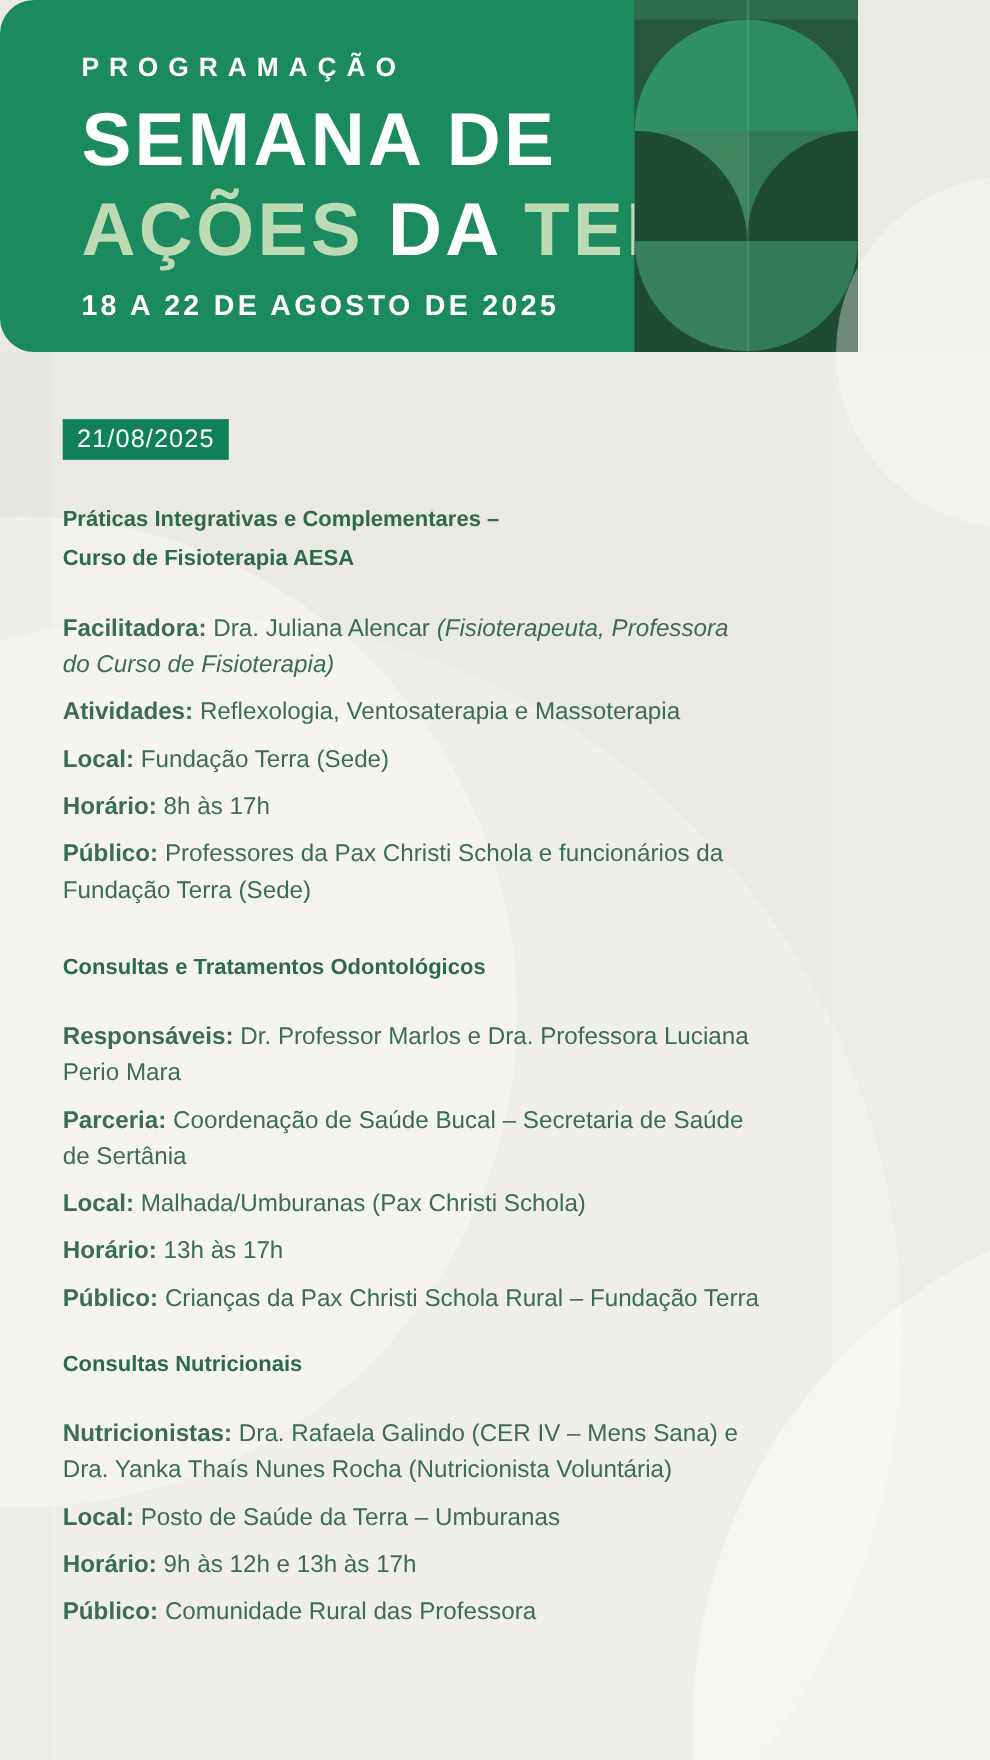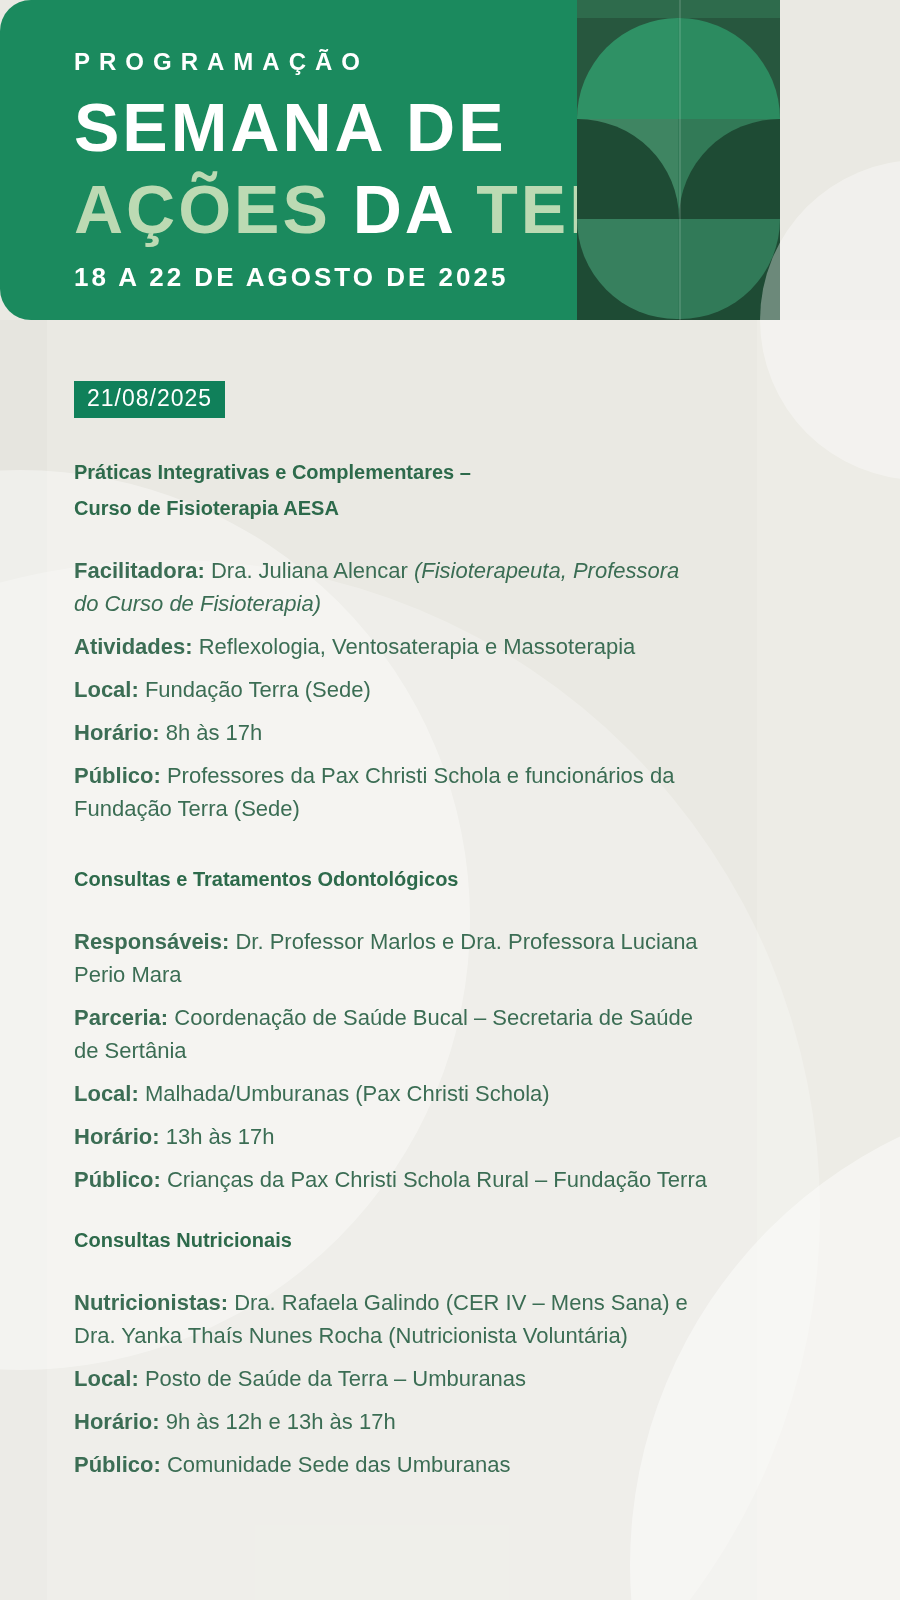--- a/index.html
+++ b/index.html
@@ -36,21 +36,21 @@
   .petal{position:absolute;top:0;width:50%;height:100%;background:var(--dark);}
   .petal-l{left:0;border-top-right-radius:100% 100%;}
   .petal-r{right:0;border-top-left-radius:100% 100%;}
   .p-row3{height:101px;background:var(--dark);}
   .dome-bottom{position:absolute;left:0;top:0;width:203px;height:100px;
     border-radius:0 0 102px 102px;
     background:linear-gradient(90deg,var(--dome3a) 0 50%,var(--dome3b) 50% 100%);}
   .p-divider{position:absolute;left:50%;top:0;bottom:0;width:2px;background:rgba(255,255,255,0.13);}
 
   
-  .content{position:relative;width:900px;height:1280px;padding:61px 60px 0 74px;}
+  .content{position:relative;width:900px;height:1280px;padding:61px 60px 0 57px;}
   .band{position:absolute;top:0;bottom:0;}
   .band-left{left:0;width:47px;background:var(--band-left);}
   .band-right{left:757px;right:0;background:var(--band-right);}
   .bg-shape{position:absolute;border-radius:50%;background:rgba(255,255,255,0.38);pointer-events:none;}
   .bg-c1{width:900px;height:900px;left:-430px;top:150px;}
   .bg-c2{width:1300px;height:1300px;left:-480px;top:240px;background:rgba(255,255,255,0.25);}
   .bg-c3{width:950px;height:950px;left:630px;top:770px;background:rgba(255,255,255,0.45);}
   .bg-c4{width:320px;height:320px;left:760px;top:-160px;background:rgba(255,255,255,0.35);}
   .content-inner{position:relative;max-width:790px;}
 
@@ -131,18 +131,18 @@
         <p class="detail"><strong class="dl">Horário:</strong> <span class="dt">13h às 17h</span></p>
         <p class="detail"><strong class="dl">Público:</strong> <span class="dt">Crianças da Pax Christi Schola Rural – Fundação Terra</span></p>
       </div>
 
       <h2 class="section-title mt-sm">Consultas Nutricionais</h2>
       <div class="details">
         <p class="detail"><strong class="dl">Nutricionistas:</strong> <span class="dt">Dra. Rafaela Galindo (CER IV – Mens Sana) e
 Dra. Yanka Thaís Nunes Rocha (Nutricionista Voluntária)</span></p>
         <p class="detail"><strong class="dl">Local:</strong> <span class="dt">Posto de Saúde da Terra – Umburanas</span></p>
         <p class="detail"><strong class="dl">Horário:</strong> <span class="dt">9h às 12h e 13h às 17h</span></p>
-        <p class="detail"><strong class="dl">Público:</strong> <span class="dt">Comunidade Sede das Umburanas</span></p>
+        <p class="detail"><strong class="dl">Público:</strong> <span class="dt">Comunidade Rural das Professora</span></p>
       </div>
 
     </div>
   </main>
 </div>
 
 </body></html>

